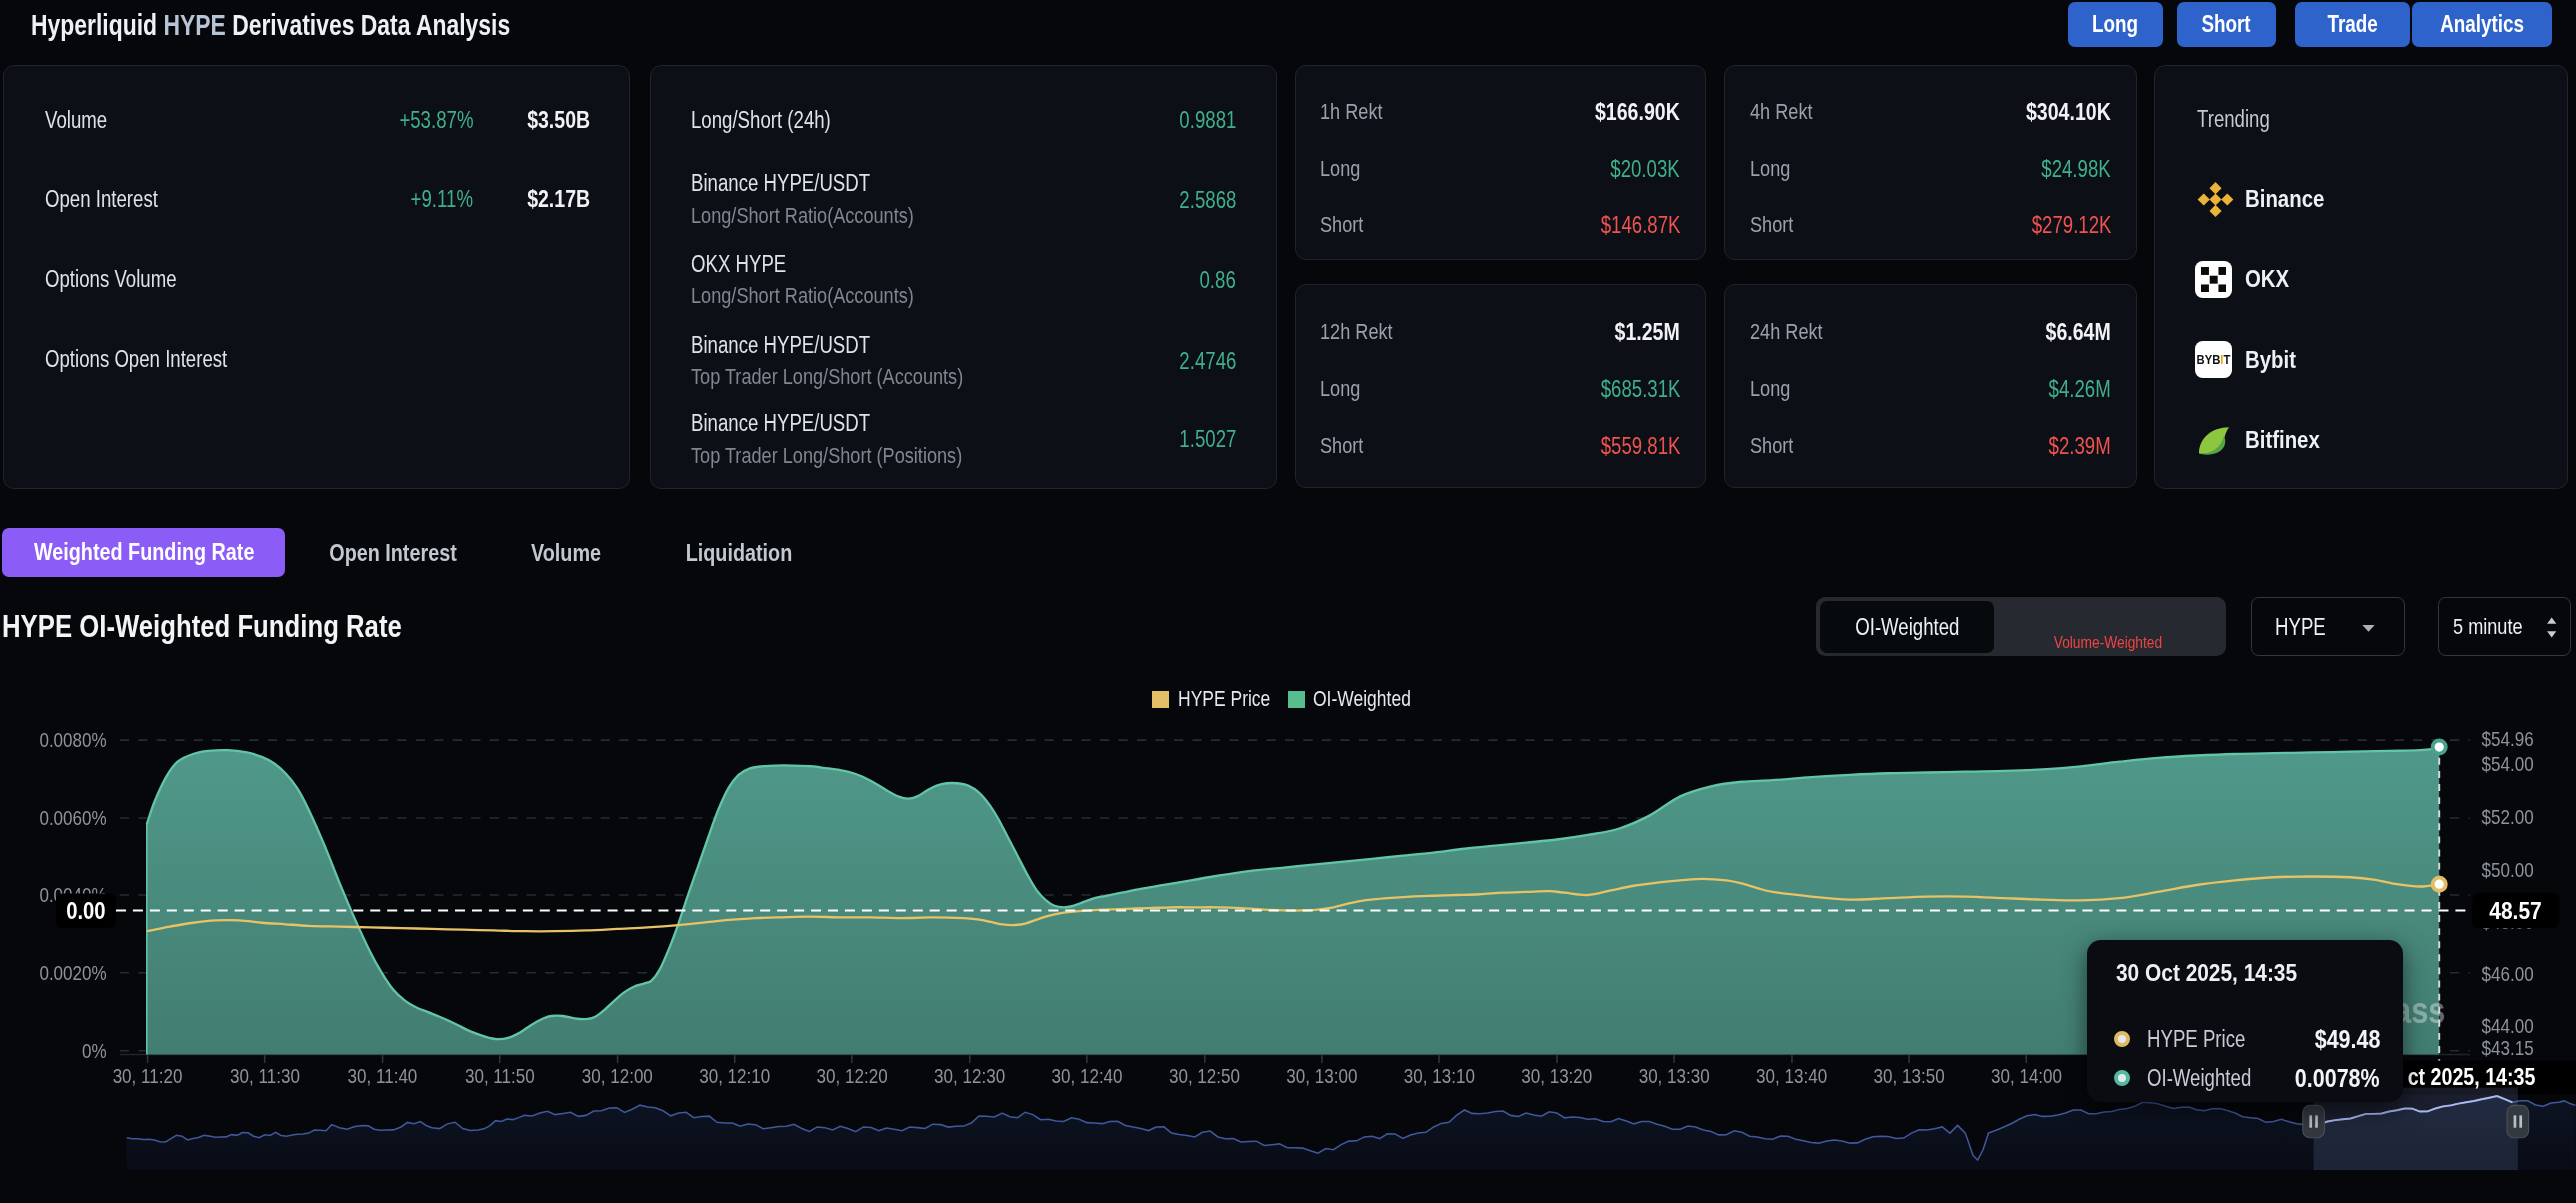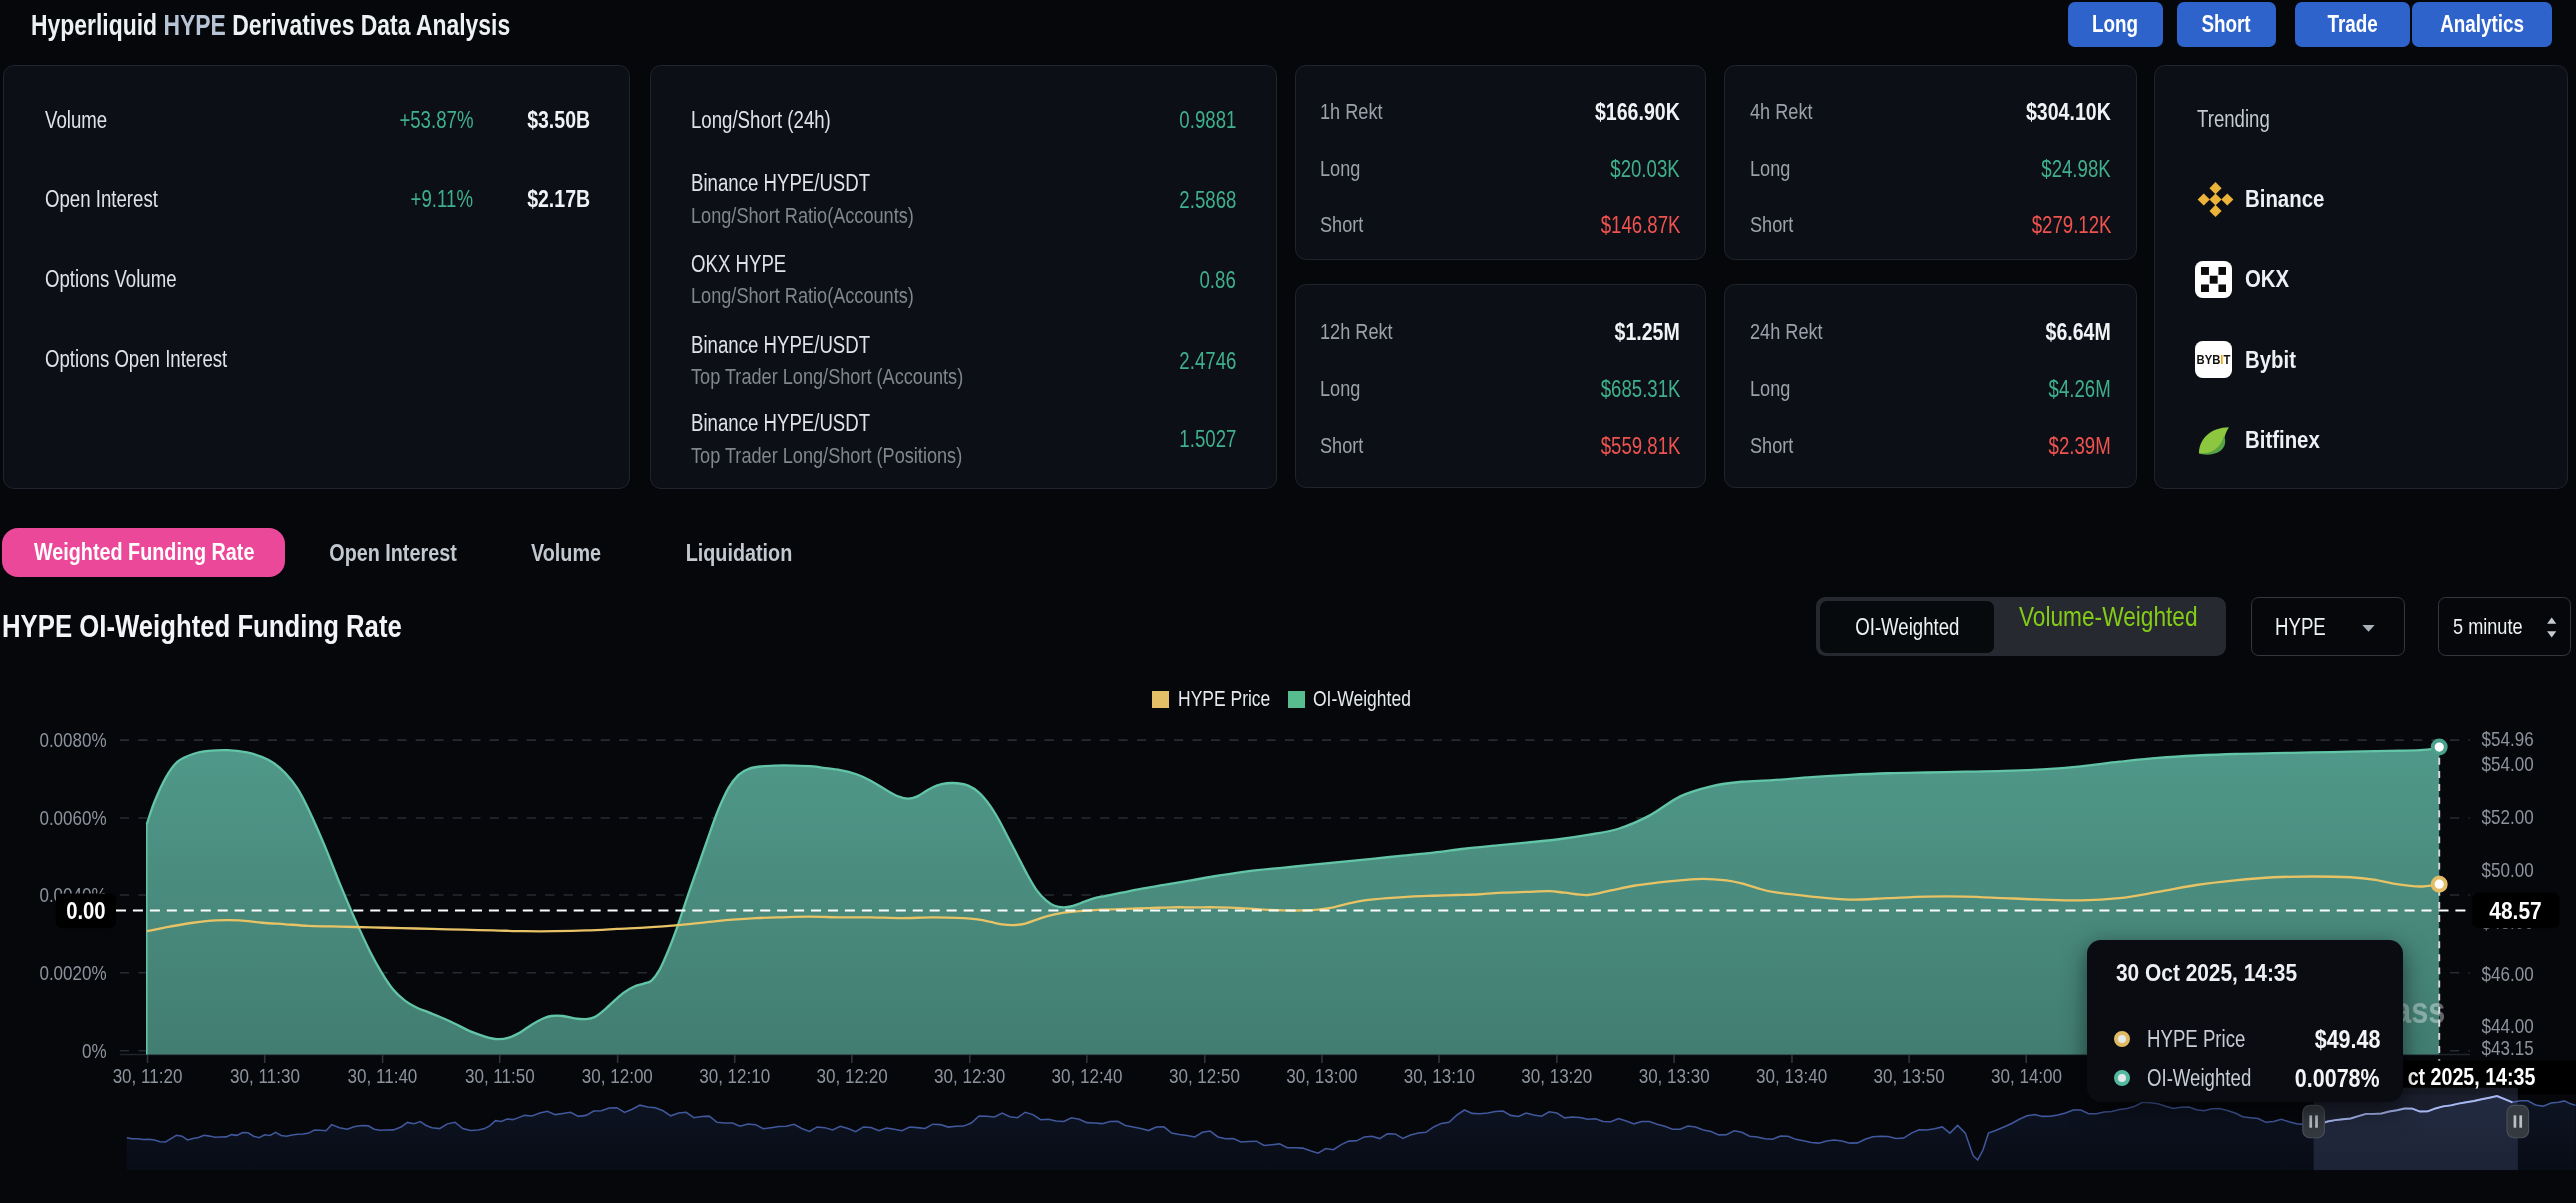--- a/index.html
+++ b/index.html
@@ -102,32 +102,32 @@
 <div style="position:absolute;left:2245px;top:279px;transform:translateY(-50%) scaleX(0.85);transform-origin:left center;font-size:24px;color:#eef1f4;font-weight:700;white-space:nowrap">OKX</div>
 <div class="icbox" style="left:2195px;top:341px">
 <div style="font-size:12.3px;font-weight:700;color:#111;transform:scaleX(0.92)">BYB<span style="color:#f7a600">I</span>T</div>
   </div>
 <div style="position:absolute;left:2245px;top:360px;transform:translateY(-50%) scaleX(0.85);transform-origin:left center;font-size:24px;color:#eef1f4;font-weight:700;white-space:nowrap">Bybit</div>
 <svg style="position:absolute;left:2194px;top:421px" width="40" height="40" viewBox="0 0 32 32">
 <path d="M4 26 C4 14 14 5 28 5 C24 10 25 16 20 21 C15 26 8 27 4 26 Z" fill="#8dc63f"></path>
 <path d="M4 26 C14 26.5 21 22 24 12 C26 16 25 21 21 24 C16 27.5 8 27.5 4 26 Z" fill="#57a345"></path>
 </svg>
 <div style="position:absolute;left:2245px;top:440px;transform:translateY(-50%) scaleX(0.85);transform-origin:left center;font-size:24px;color:#eef1f4;font-weight:700;white-space:nowrap">Bitfinex</div>
-<div style="position:absolute;left:2.3px;top:528px;width:283px;height:49px;background:#ec4899;border-radius:16px;display:flex;align-items:center;justify-content:center;font-size:23px;font-weight:700;color:#fff">
+<div style="position:absolute;left:2.3px;top:528px;width:283px;height:49px;background:#8b5cf6;border-radius:7px;display:flex;align-items:center;justify-content:center;font-size:23px;font-weight:700;color:#fff">
     <span style="display:inline-block;transform:scaleX(0.86)">Weighted Funding Rate</span>
   </div>
 <div style="position:absolute;left:393px;top:553px;transform:translate(-50%,-50%) scaleX(0.86);font-size:23px;color:#c2c8cf;font-weight:700;white-space:nowrap">Open Interest</div>
 <div style="position:absolute;left:566px;top:553px;transform:translate(-50%,-50%) scaleX(0.86);font-size:23px;color:#c2c8cf;font-weight:700;white-space:nowrap">Volume</div>
 <div style="position:absolute;left:739px;top:553px;transform:translate(-50%,-50%) scaleX(0.86);font-size:23px;color:#c2c8cf;font-weight:700;white-space:nowrap">Liquidation</div>
 <div style="position:absolute;left:2.3px;top:627px;transform:translateY(-50%) scaleX(0.83);transform-origin:left center;font-size:31px;color:#f2f4f6;font-weight:700;white-space:nowrap">HYPE OI-Weighted Funding Rate</div>
 <div style="position:absolute;left:1816px;top:597px;width:410px;height:59px;background:#26292f;border-radius:9.2px"></div>
 <div style="position:absolute;left:1820px;top:601px;width:174px;height:52px;background:#070a0d;border-radius:7px;display:flex;align-items:center;justify-content:center;font-size:23px;color:#eef1f4">
     <span style="display:inline-block;transform:scaleX(0.81)">OI-Weighted</span>
   </div>
-<div style="position:absolute;left:1994px;top:601px;width:228px;height:52px;display:flex;align-items:flex-start;justify-content:center;font-size:28px;color:#84cc16">
+<div style="position:absolute;left:1994px;top:601px;width:228px;height:52px;display:flex;align-items:flex-end;justify-content:center;font-size:17px;color:#ef4444">
     <span style="display:inline-block;transform:scaleX(0.81)">Volume-Weighted</span>
   </div>
 <div style="position:absolute;left:2251px;top:597px;width:154px;height:59px;border:1.5px solid #33383f;border-radius:7.7px"></div>
 <div style="position:absolute;left:2275px;top:627px;transform:translateY(-50%) scaleX(0.81);transform-origin:left center;font-size:23px;color:#eef1f4;font-weight:400;white-space:nowrap">HYPE</div>
 <svg style="position:absolute;left:2360px;top:621px" width="17" height="14" viewBox="0 0 22 18">
     <path d="M3 5 L11 14 L19 5 Z" fill="#aab0b8"></path>
   </svg>
 <div style="position:absolute;left:2438px;top:597px;width:133px;height:59px;border:1.5px solid #33383f;border-radius:7.7px"></div>
 <div style="position:absolute;left:2453px;top:627px;transform:translateY(-50%) scaleX(0.81);transform-origin:left center;font-size:22.4px;color:#eef1f4;font-weight:400;white-space:nowrap">5 minute</div>
 <svg style="position:absolute;left:2544px;top:612px" width="15.4" height="31" viewBox="0 0 20 40">

